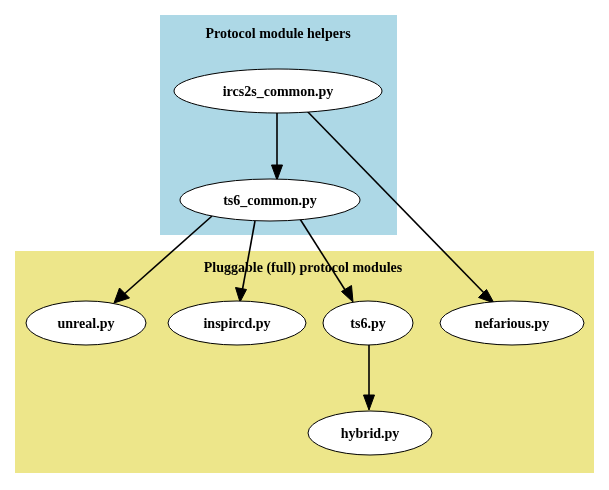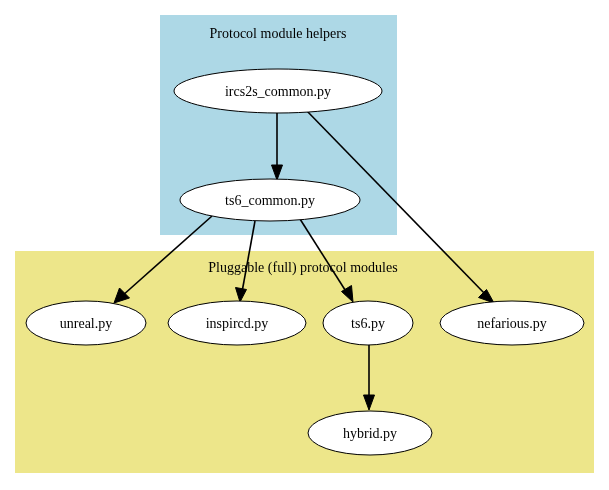--- a/index.html
+++ b/index.html
@@ -11,20 +11,21 @@
     width: 609px;
     height: 490px;
     overflow: hidden;
     font-family: "Liberation Serif", "DejaVu Serif", serif;
   }
   #graph-root {
     position: relative;
     width: 609px;
     height: 407px;
     background: #ffffff;
+    font-weight: bold;
   }
   svg#graph-canvas {
     display: block;
     width: 609px;
     height: 490px;
   }
   .cluster-box { stroke: none; }
   .cluster-label {
     font-family: "Liberation Serif", "DejaVu Serif", serif;
     font-size: 14px;

